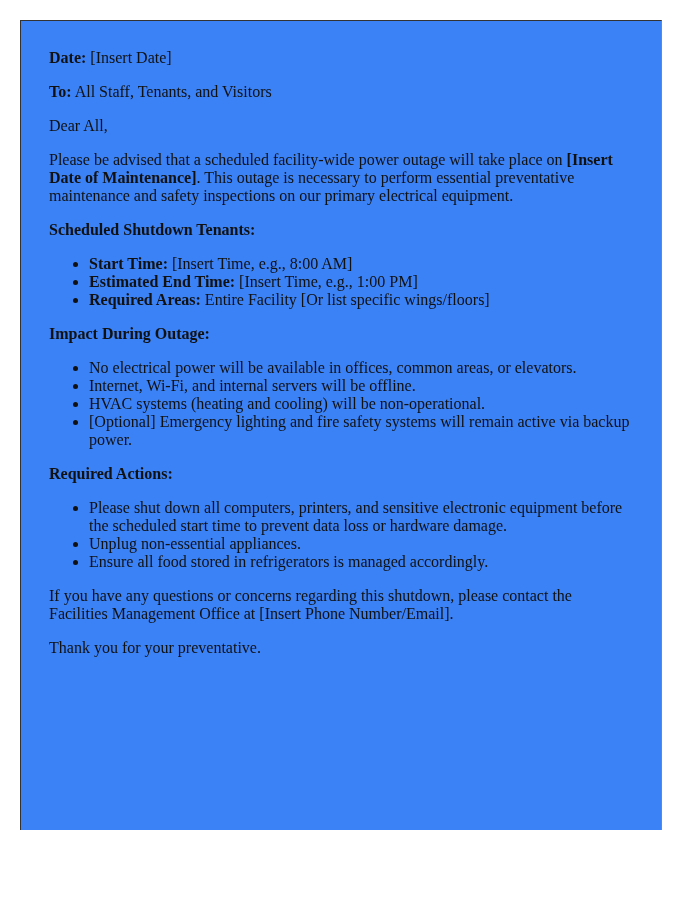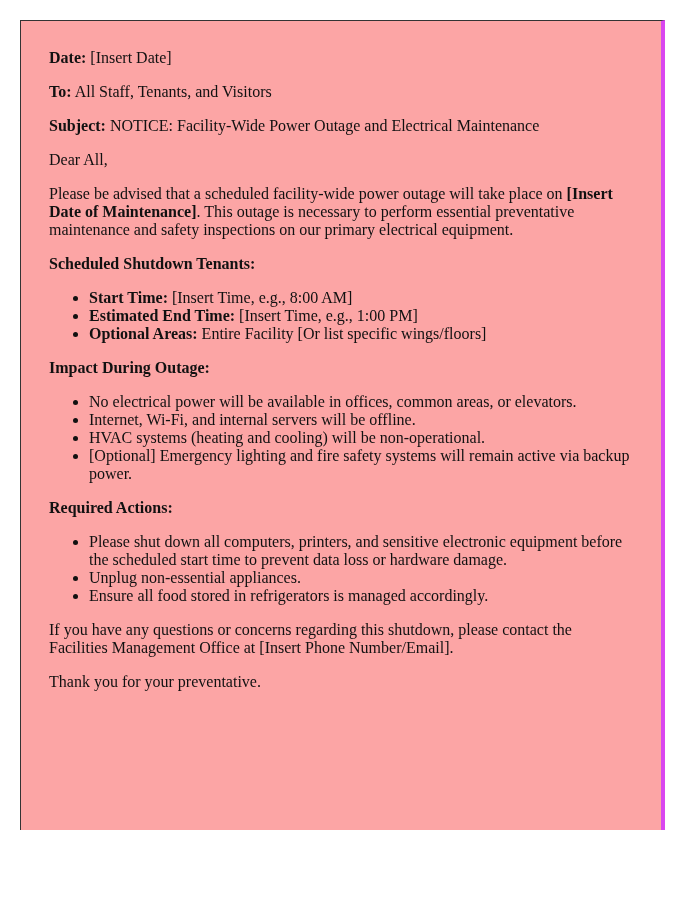--- a/index.html
+++ b/index.html
@@ -19,24 +19,24 @@
     }
     .letter {
       position: absolute;
       left: 20px;
       top: 20px;
       width: 584px;
       height: 781px;
       padding: 28px 28px 0 28px;
       box-sizing: content-box;
       border-left: 1px solid #333333;
-      border-right: 4px solid #d946ef;
+      border-right: 1px solid #d946ef;
       border-top: 1px solid #333333;
       overflow: hidden;
-      background: #fca5a5;
+      background: #3b82f6;
     }
     .letter-inner {
       margin-top: 0;
     }
     p {
       margin: 0 0 16px 0;
     }
     ul {
       margin: 0 0 16px 0;
       padding-left: 40px;
@@ -58,36 +58,32 @@
     <p>
       <b>Date:</b>
       <span>[Insert Date]</span>
     </p>
 
     <p>
       <b>To:</b>
       <span>All Staff, Tenants, and Visitors</span>
     </p>
 
-    <p>
-      <b>Subject:</b>
-      <span>NOTICE: Facility-Wide Power Outage and Electrical Maintenance</span>
-    </p>
 
     <p>Dear All,</p>
 
     <p><span>Please be advised that a scheduled facility-wide power outage will take place on </span><b>[Insert Date of Maintenance]</b><span>. This outage is necessary to perform essential preventative maintenance and safety inspections on our primary electrical equipment.</span></p>
 
     <p>
       <b>Scheduled Shutdown Tenants:</b>
     </p>
     <ul>
       <li><b>Start Time:</b> <span>[Insert Time, e.g., 8:00 AM]</span></li>
       <li><b>Estimated End Time:</b> <span>[Insert Time, e.g., 1:00 PM]</span></li>
-      <li><b>Optional Areas:</b> <span>Entire Facility [Or list specific wings/floors]</span></li>
+      <li><b>Required Areas:</b> <span>Entire Facility [Or list specific wings/floors]</span></li>
     </ul>
 
     <p>
       <b>Impact During Outage:</b>
     </p>
     <ul>
       <li>No electrical power will be available in offices, common areas, or elevators.</li>
       <li>Internet, Wi-Fi, and internal servers will be offline.</li>
       <li>HVAC systems (heating and cooling) will be non-operational.</li>
       <li>[Optional] Emergency lighting and fire safety systems will remain active via backup power.</li>

